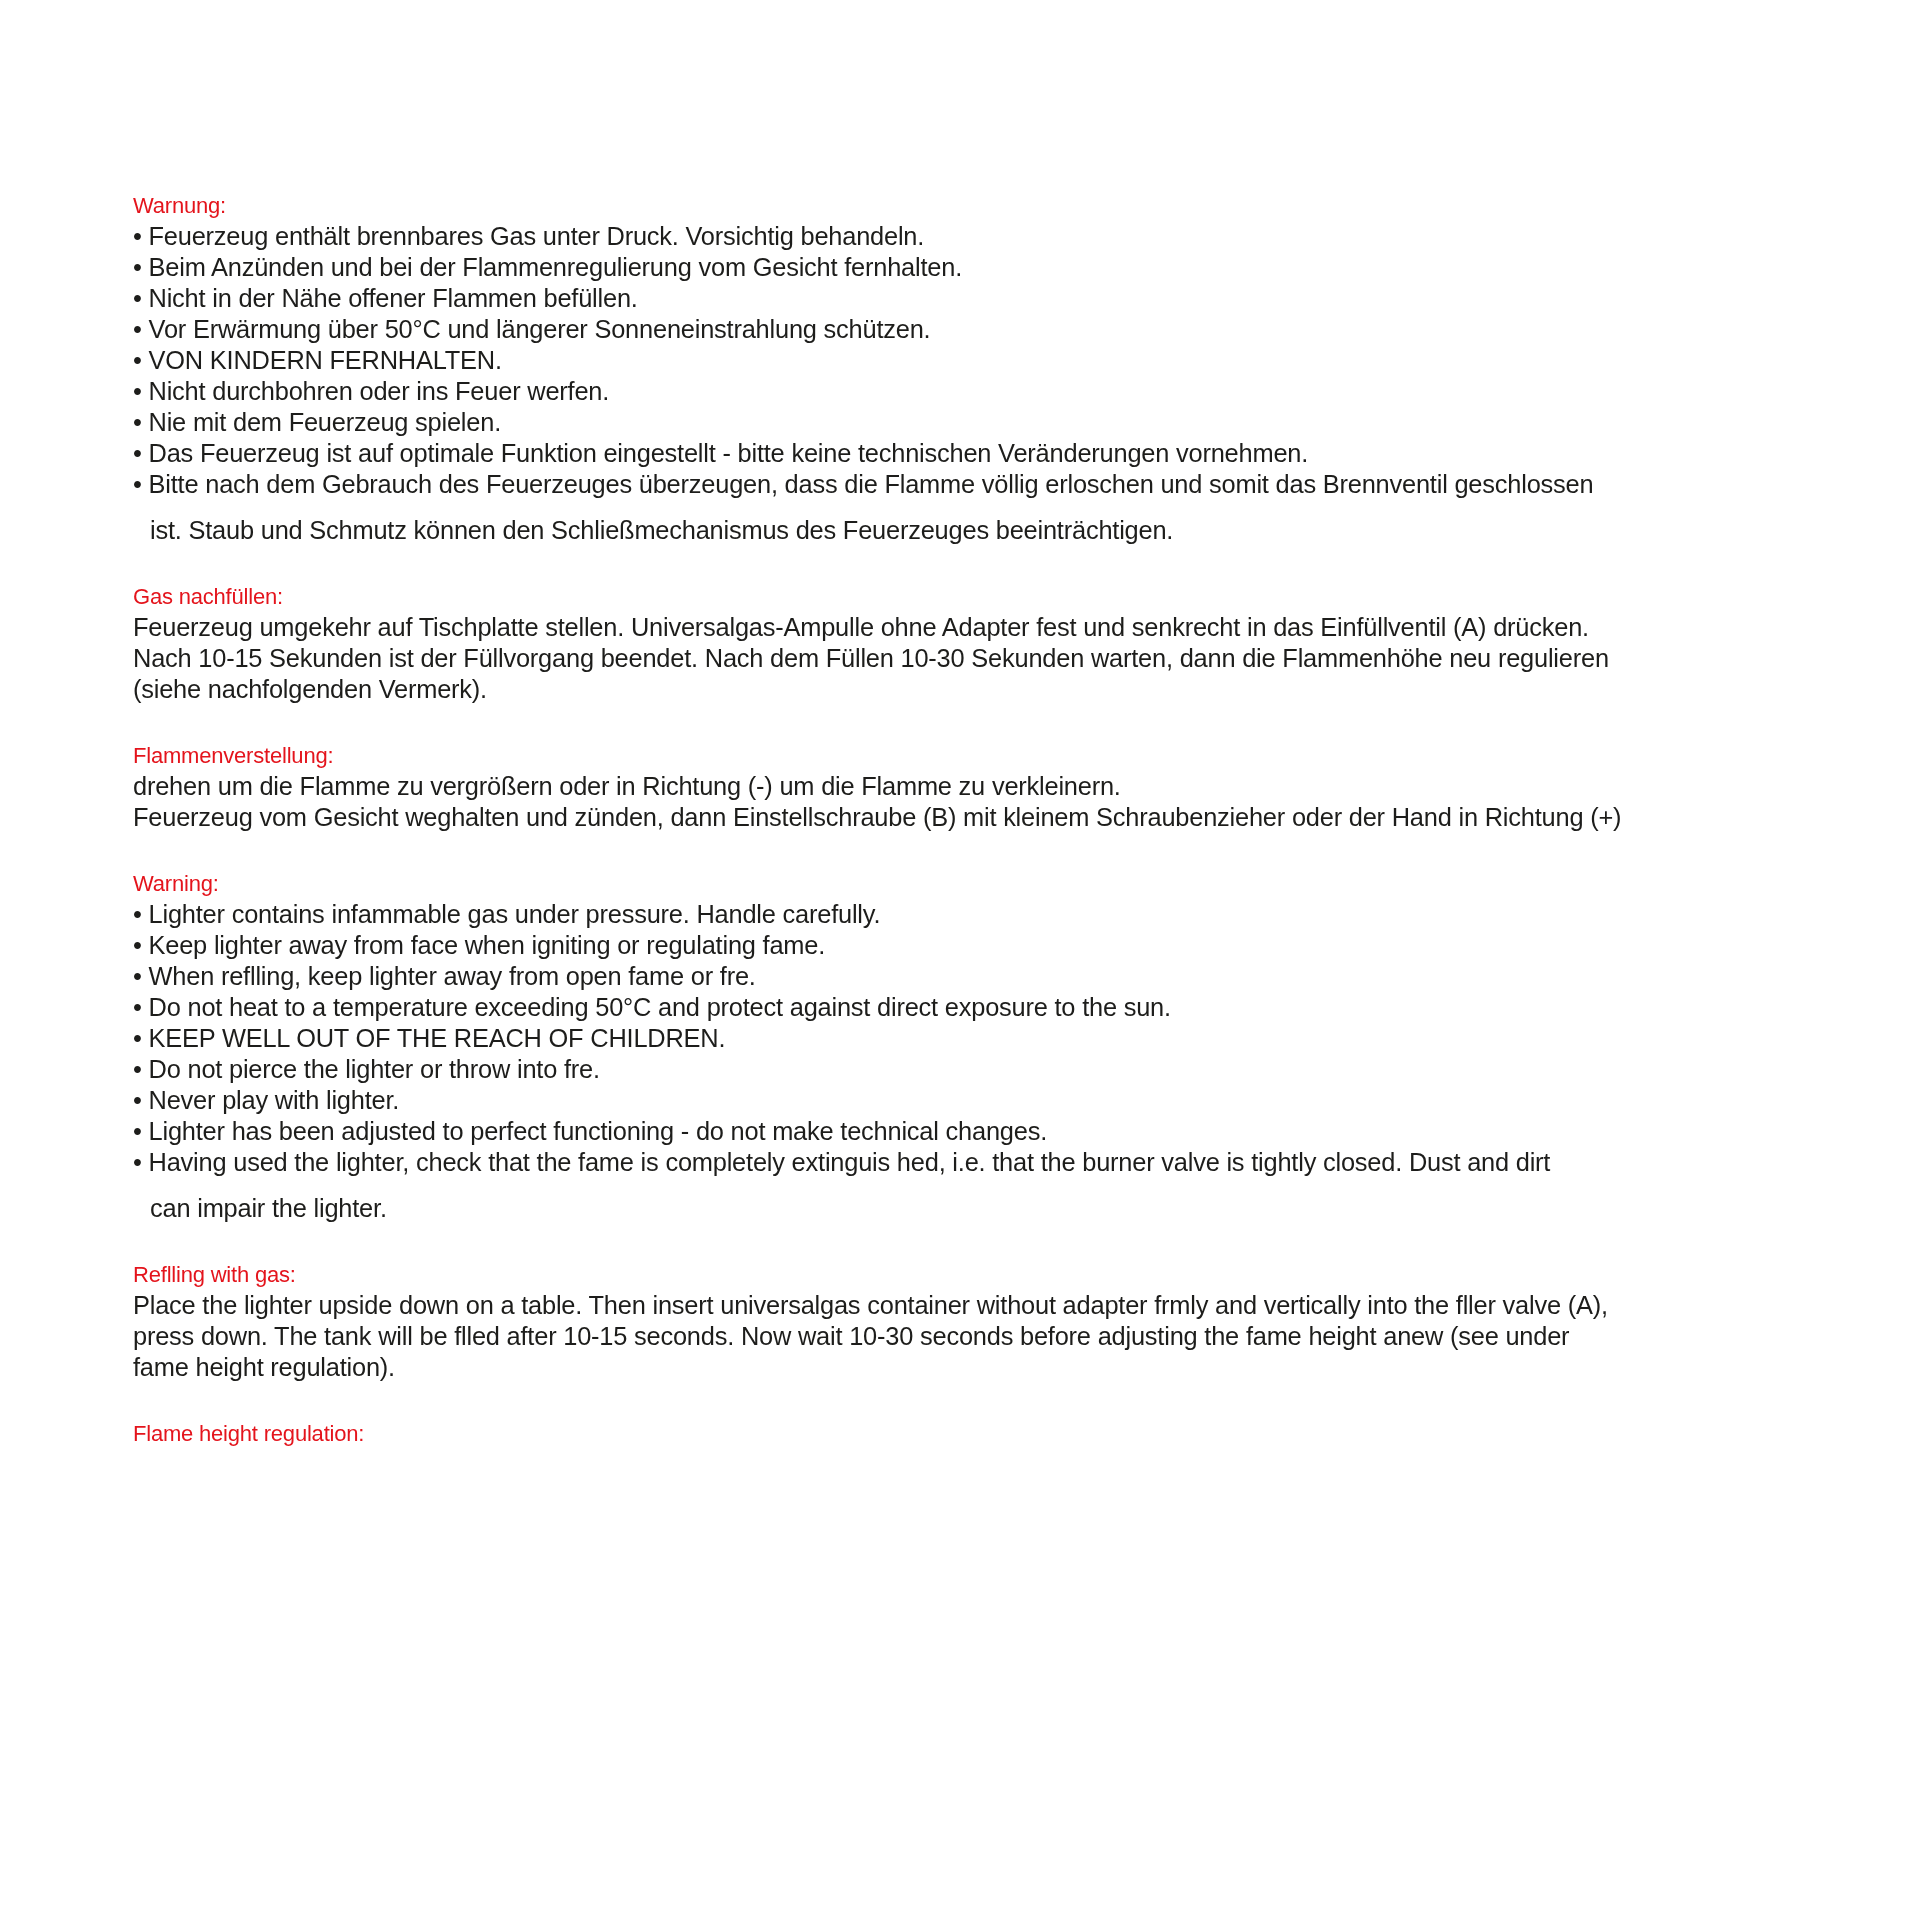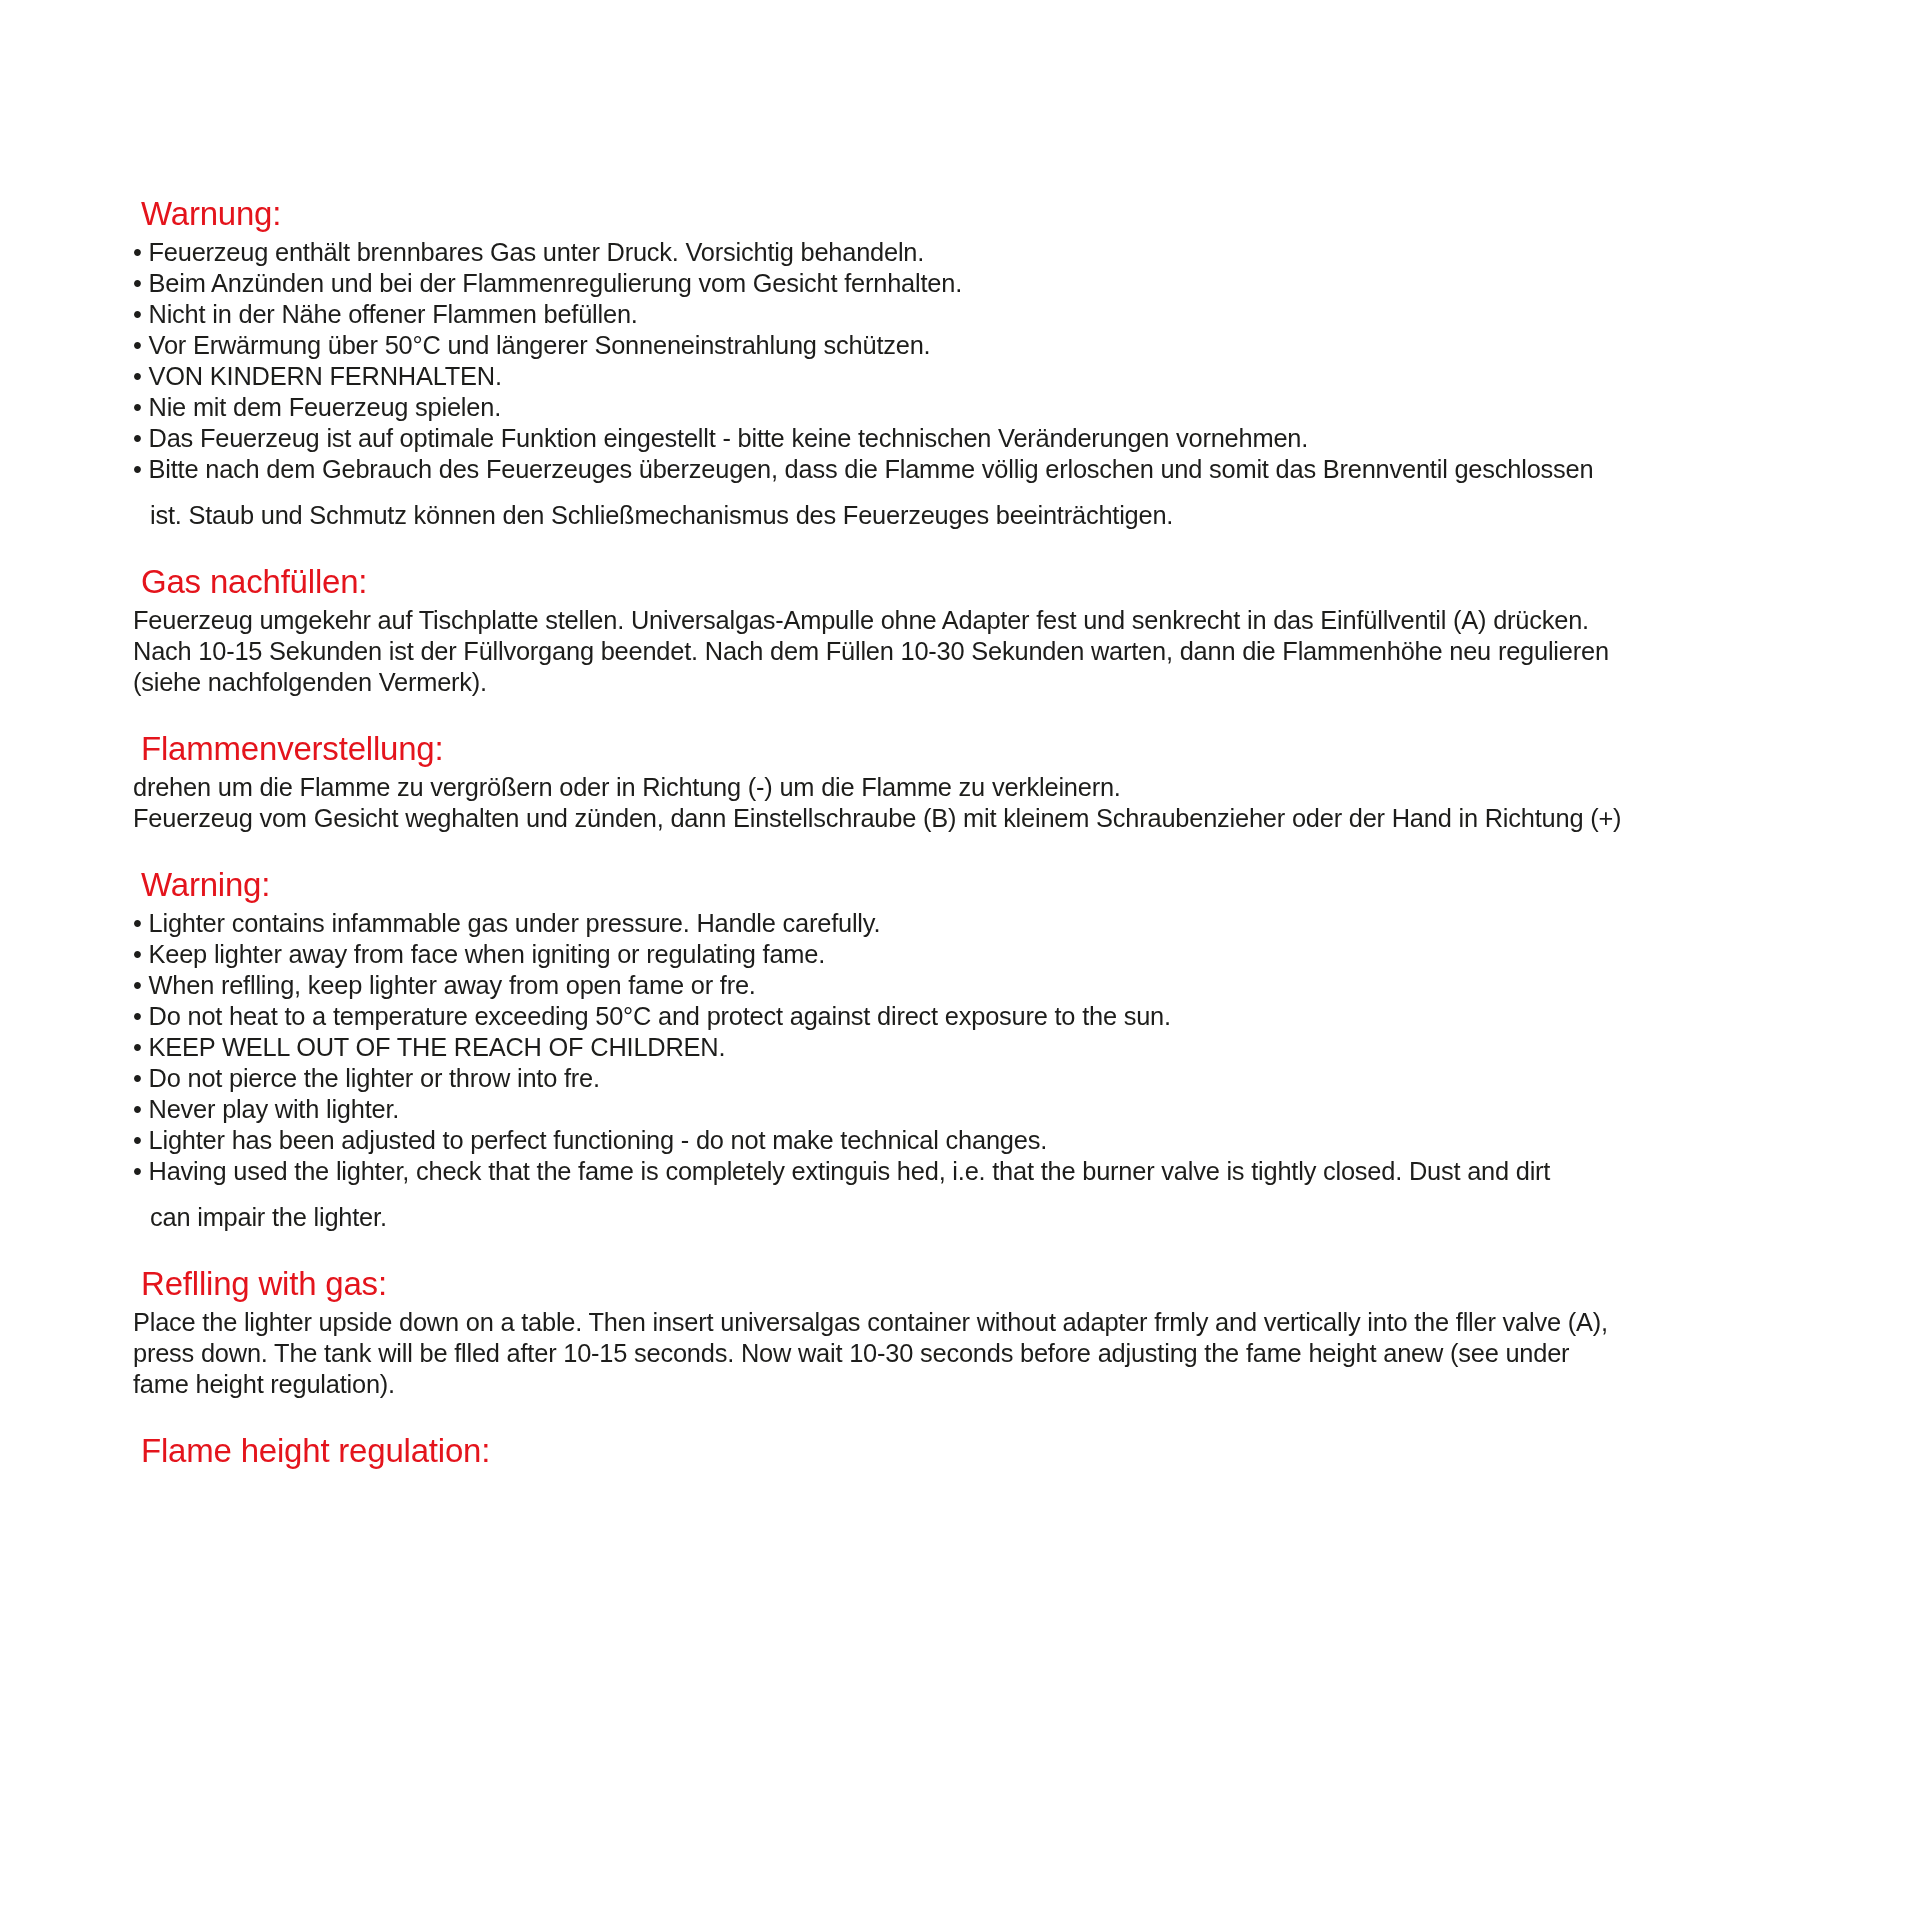--- a/index.html
+++ b/index.html
@@ -22,22 +22,22 @@
     top:190px;
     width:1695px;
     color:var(--ink);
     font-size:25.4px;
     line-height:31px;
     letter-spacing:-0.2px;
   }
   .sec{margin:0;}
   .sec + .sec{margin-top:35px;}
   .heading{
-    margin:8px;
-    font-size:33px;
+    margin:0;
+    font-size:22px;
     font-weight:400;
     line-height:31px;
     color:var(--red);
   }
   .line{
     white-space:pre;
     line-height:31px;
   }
   .line.cont{
     padding-left:17px;
@@ -50,20 +50,21 @@
 <div class="page">
   <div class="content" id="content">
       <section class="sec">
     <h2 class="heading">Warnung:</h2>
     <div class="lines">
           <div class="line">• Feuerzeug enthält brennbares Gas unter Druck. Vorsichtig behandeln.</div>
           <div class="line">• Beim Anzünden und bei der Flammenregulierung vom Gesicht fernhalten.</div>
           <div class="line">• Nicht in der Nähe offener Flammen befüllen.</div>
           <div class="line">• Vor Erwärmung über 50°C und längerer Sonneneinstrahlung schützen.</div>
           <div class="line">• VON KINDERN FERNHALTEN.</div>
+          <div class="line">• Nicht durchbohren oder ins Feuer werfen.</div>
           <div class="line">• Nie mit dem Feuerzeug spielen.</div>
           <div class="line">• Das Feuerzeug ist auf optimale Funktion eingestellt - bitte keine technischen Veränderungen vornehmen.</div>
           <div class="line">• Bitte nach dem Gebrauch des Feuerzeuges überzeugen, dass die Flamme völlig erloschen und somit das Brennventil geschlossen</div>
           <div class="line cont">ist. Staub und Schmutz können den Schließmechanismus des Feuerzeuges beeinträchtigen.</div>
         </div>
   </section>
       <section class="sec">
     <h2 class="heading">Gas nachfüllen:</h2>
     <div class="lines">
           <div class="line">Feuerzeug umgekehr auf Tischplatte stellen. Universalgas-Ampulle ohne Adapter fest und senkrecht in das Einfüllventil (A) drücken.</div>

